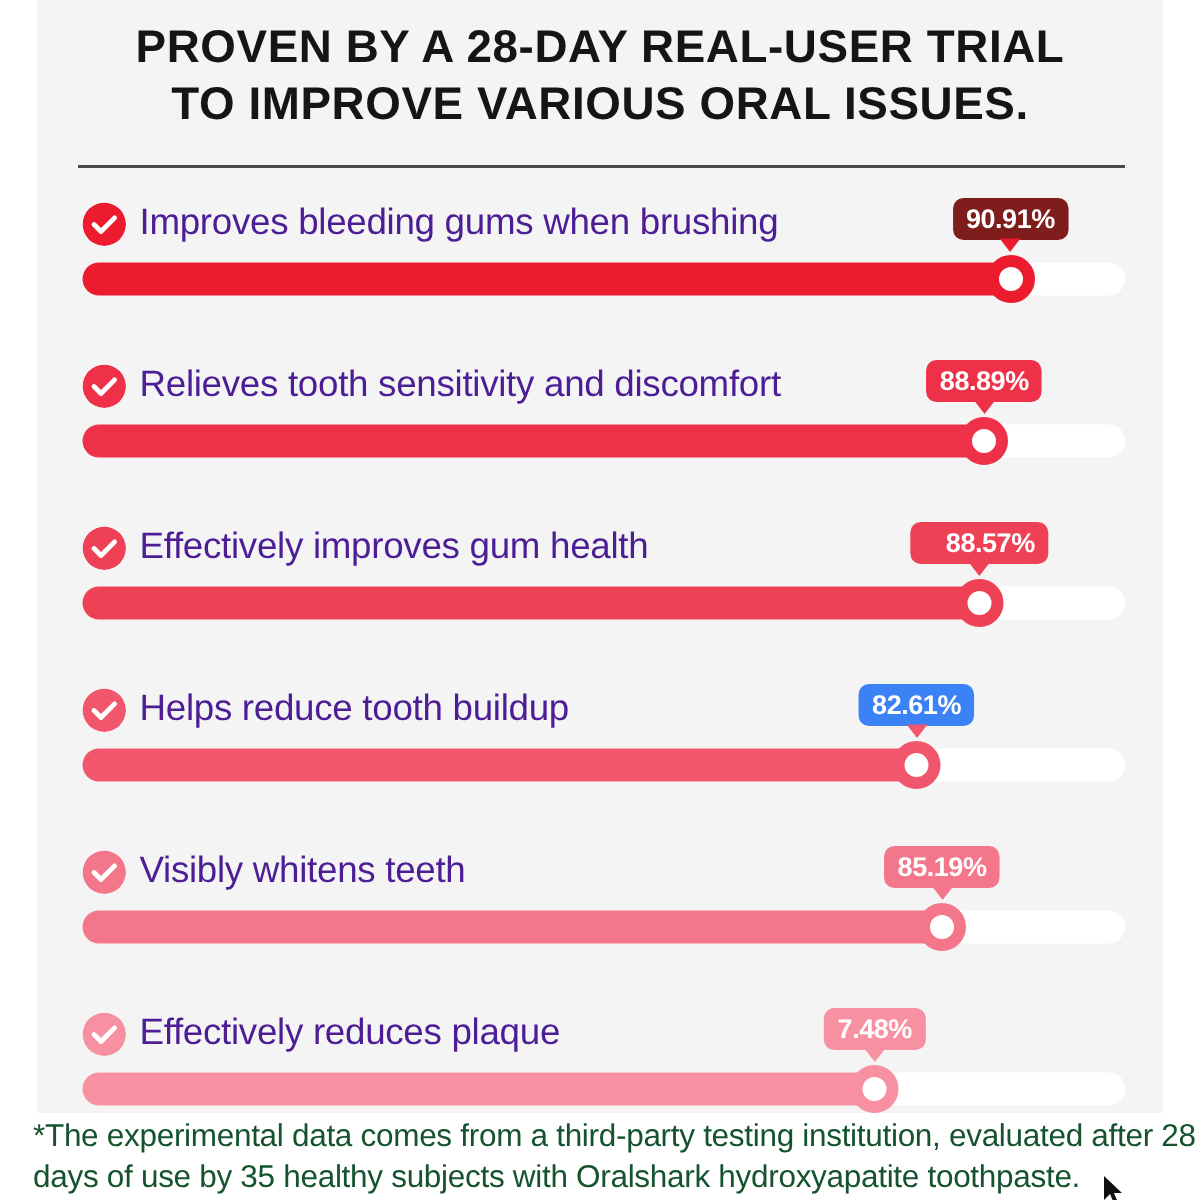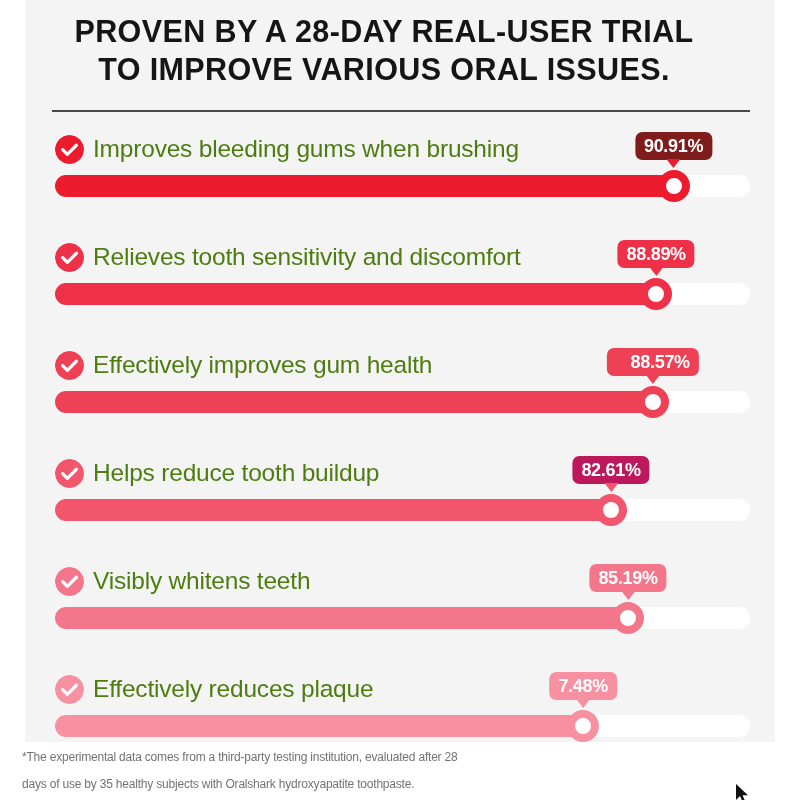--- a/index.html
+++ b/index.html
@@ -28,21 +28,21 @@
     position: absolute;
     left: 25px;
     top: 0;
     width: 750px;
     height: 742px;
     background: #f4f4f5;
   }
 
   #title-block {
     position: absolute;
-    left: 9px;
+    left: 25px;
     top: 12px;
     width: 750px;
     text-align: center;
   }
   .title-line {
     font-family: "Liberation Sans", sans-serif;
     font-weight: 700;
     font-size: 30.5px;
     letter-spacing: 0.4px;
     color: #151515;
@@ -85,21 +85,21 @@
     height: 29px;
     border-radius: 50%;
     flex: 0 0 auto;
     display: block;
   }
 
   .row-label {
     margin-left: 9px;
     font-family: "Liberation Sans", sans-serif;
     font-size: 24.5px;
-    color: #4d7c0f;
+    color: #4c1d95;
     white-space: nowrap;
     letter-spacing: -0.2px;
   }
 
   
   .badge {
     position: absolute;
     top: 6px;
     height: 28px;
     border-radius: 7px;
@@ -161,22 +161,22 @@
   }
 
   #footnote {
     position: absolute;
     left: 22px;
     top: 744px;
     width: 762px;
   }
   .foot-line {
     font-family: "Liberation Sans", sans-serif;
-    font-size: 12px;
-    color: #737373;
+    font-size: 21px;
+    color: #14532d;
     line-height: 27px;
     white-space: nowrap;
     letter-spacing: -0.2px;
   }
 
   #cursor {
     position: absolute;
     left: 736px;
     top: 784px;
     width: 14px;
@@ -250,21 +250,21 @@
         <div class="knob" style="left: 652.7px; border-color: rgb(239, 65, 85);"></div>
       </div>
       <div class="row">
         <div class="row-head">
           <svg class="check-icon" viewBox="0 0 32 32">
             <circle cx="16" cy="16" r="16" fill="#f1566c"></circle>
             <path d="M8.5 16.2 L13.6 21.3 L23.6 11.3" stroke="#ffffff" stroke-width="3.6" stroke-linecap="round" stroke-linejoin="round" fill="none"></path>
           </svg>
           <span class="row-label">Helps reduce tooth buildup</span>
         </div>
-        <div class="badge" style="left: 611px; background: #be185d;">
+        <div class="badge" style="left: 611px; background: #3b82f6;">
           <span class="badge-text">82.61%</span>
           <div class="badge-tail" style="border-top-color: rgb(241, 86, 108);"></div>
         </div>
         <div class="track">
           <div class="fill" style="width: 80%; background: rgb(241, 86, 108);"></div>
         </div>
         <div class="knob" style="left: 611px; border-color: rgb(241, 86, 108);"></div>
       </div>
       <div class="row">
         <div class="row-head">

